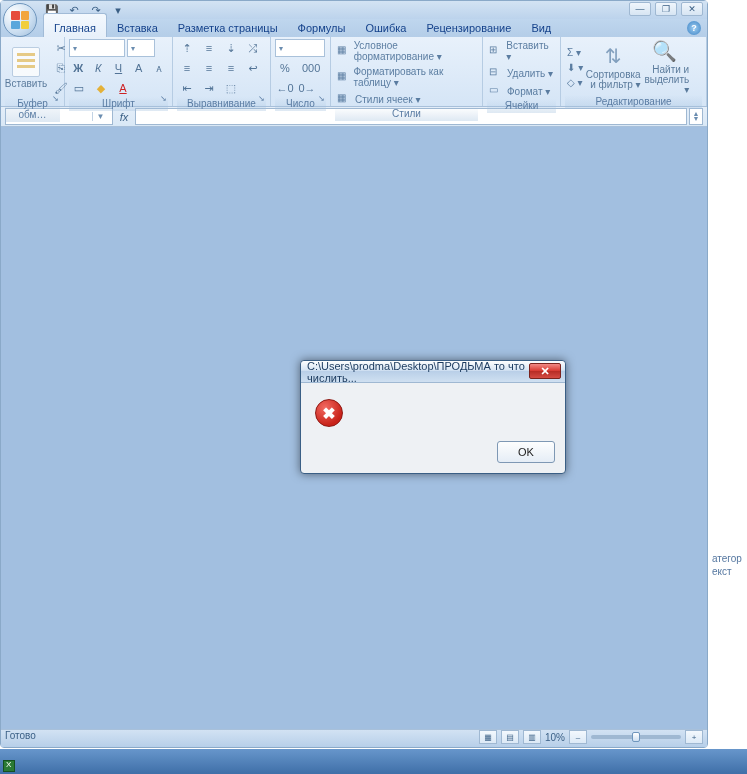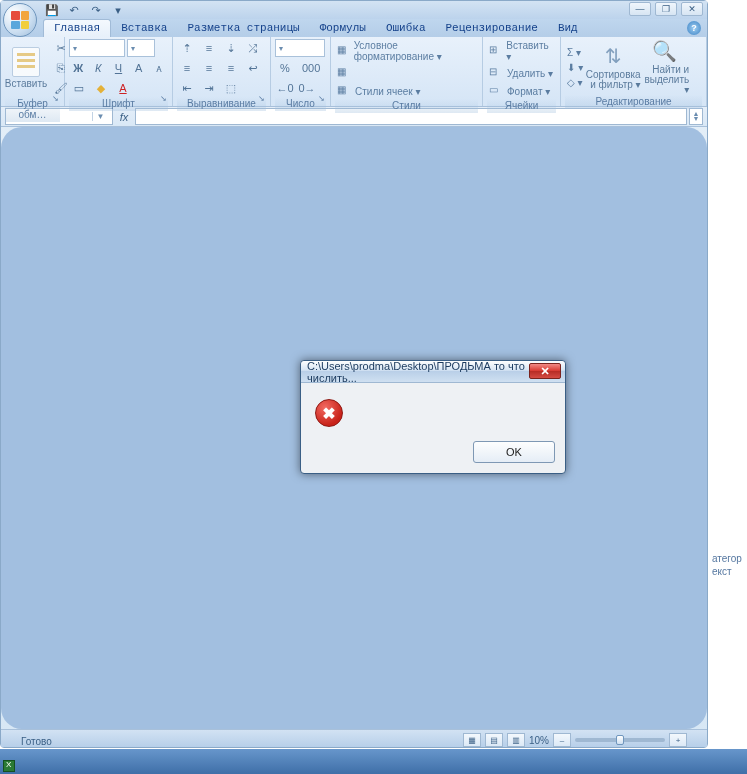--- a/index.html
+++ b/index.html
@@ -81,25 +81,24 @@
   }
   
   .tabrow {
     height: 18px;
     display: flex; align-items: flex-end;
     padding-left: 42px;
     background: linear-gradient(#bfd6ee,#b4cde8);
     position: relative;
   }
   .tab {
-    padding: 2px 10px 3px;
+    padding: 8px 10px 3px;
     color: #15428b;
     cursor: pointer;
     font-size: 11px;
-    font-family: Liberation Mono, monospace;
   }
   .tab.active {
     background: linear-gradient(#f4f9fe,#e7f0fa);
     border: 1px solid #a1bbd7;
     border-bottom: none;
     border-radius: 3px 3px 0 0;
     color: #15428b;
     font-weight: normal;
   }
   .help-btn {
@@ -212,29 +211,28 @@
   .fexpand {
     width:14px; height:17px; border:1px solid #9fb8d2; background:#fff;
     display:flex; flex-direction:column; align-items:center; justify-content:center;
     font-size:7px; color:#6b8db0; line-height:0.6;
   }
   
   .workspace {
     flex:1;
     background:#a2bfe0;
     position:relative;
-    border-radius:21px;
   }
   
   .statusbar {
     height: 18px;
     background: linear-gradient(#d2e2f3,#b7cfe9);
     border-top:1px solid #a8c0da;
-    display:flex; align-items:flex-end;
-    padding:0 20px;
+    display:flex; align-items:flex-start;
+    padding:0 4px;
     font-size:10px; color:#3a5f85;
   }
   .sb-right {
     margin-left:auto; display:flex; align-items:center; gap:4px;
   }
   .viewbtn {
     width:18px; height:14px; border:1px solid #9fb8d2;
     background:linear-gradient(#f3f8fd,#dce9f6);
     display:flex; align-items:center; justify-content:center;
     font-size:8px; color:#3a5f85; cursor:pointer;
@@ -286,21 +284,21 @@
     background: radial-gradient(circle at 35% 30%, #f26a61, #c8231a 70%);
     border:1px solid #8f1812;
     display:flex; align-items:center; justify-content:center;
     color:#fff; font-weight:bold; font-size:16px;
   }
   .dlg-buttons {
     padding:4px 10px 10px;
     display:flex; justify-content:flex-end;
   }
   .dlg-ok {
-    width:82px; height:22px;
+    width:58px; height:22px;
     border:1px solid #7e98b4;
     background:linear-gradient(#fdfefe,#e5edf6);
     border-radius:3px;
     font-size:11px; color:#222;
     cursor:pointer;
   }
   
   .behind-right {
     position:absolute;
     top: 552px; left: 712px;
@@ -452,20 +450,21 @@
 
     <div class="group" style="width:152px">
       <div class="group-content">
         <div class="stackcol" style="width:100%">
           <div class="menuline">
               <span class="ic">▦</span>
               <span>Условное форматирование ▾</span>
             </div>
           <div class="menuline">
               <span class="ic">▦</span>
+              <span>Форматировать как таблицу ▾</span>
             </div>
           <div class="menuline">
               <span class="ic">▦</span>
               <span>Стили ячеек ▾</span>
             </div>
         </div>
       </div>
       <div class="group-label">Стили</div>
     </div>
 

